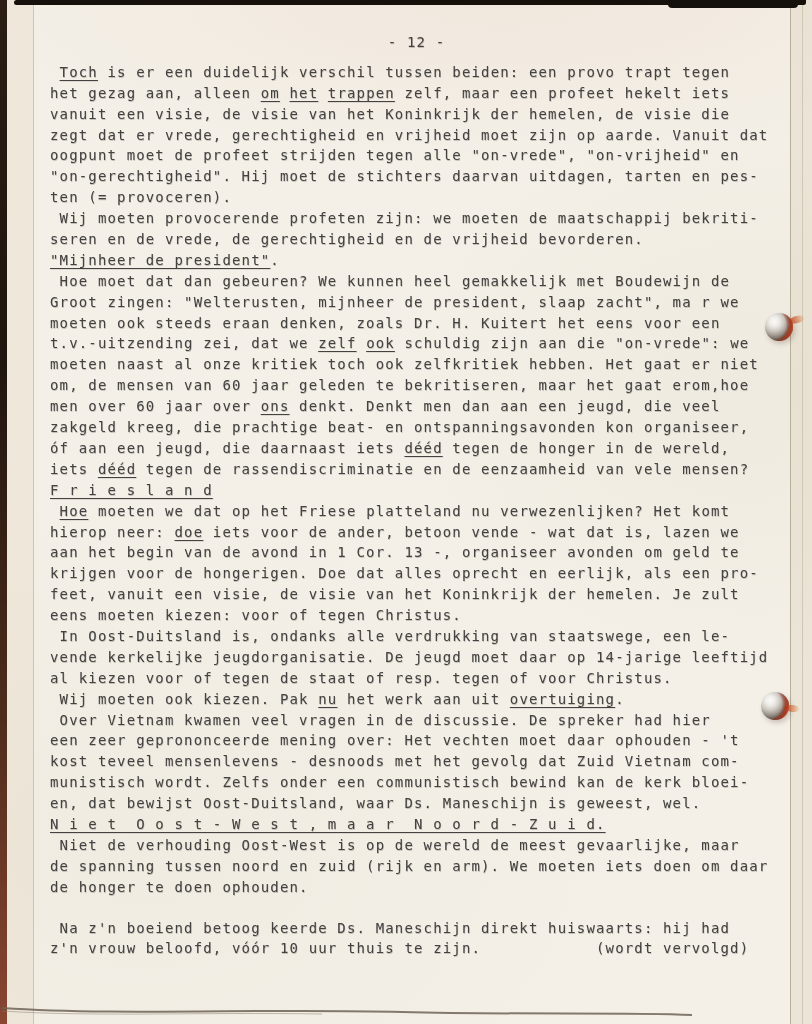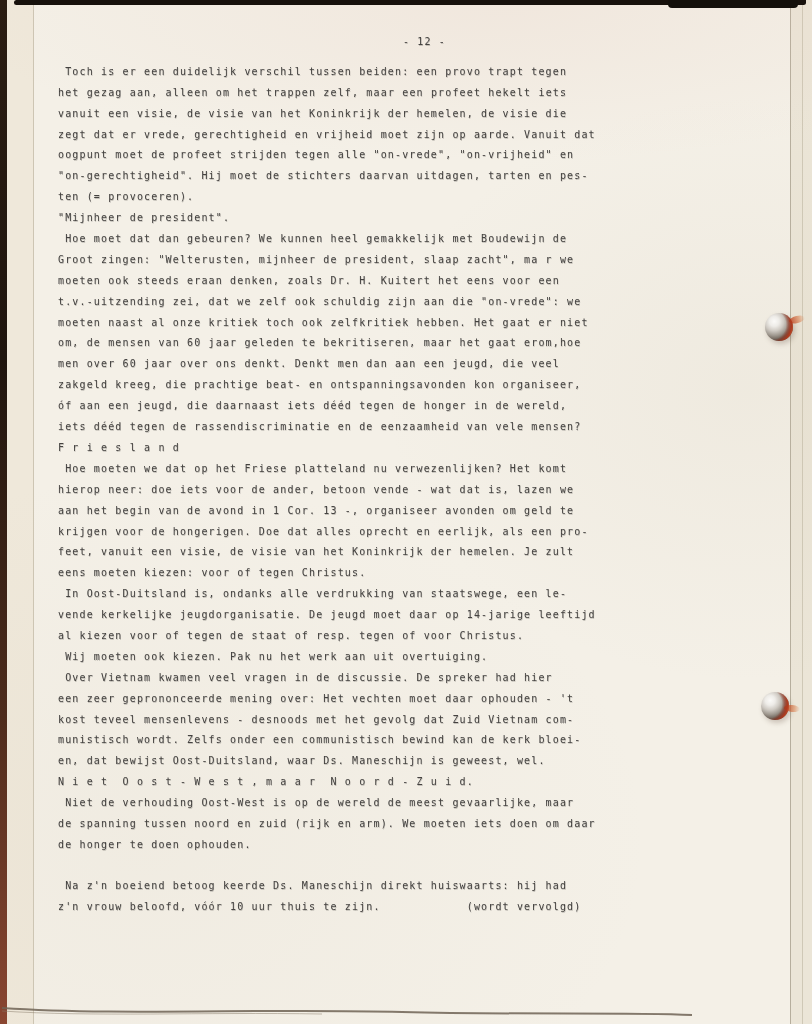--- a/index.html
+++ b/index.html
@@ -20,25 +20,25 @@
     background:linear-gradient(180deg, var(--c-binding-strip-top,#2b1d12) 0%, #1f150e 35%, #4e2c1c 70%, var(--c-binding-strip-bottom,#8a4631) 100%); }
   .right-col { position:absolute; left:790px; top:0; right:0; bottom:0; background:var(--c-paper-edge-right,#ebe5d7); border-left:1px solid #b6ae9d; z-index:0; }
   .right-col::after { content:""; position:absolute; left:11px; top:0; bottom:0; width:1px; background:#cfc8b6; }
 
   .top-bar { position:absolute; left:14px; top:0; width:792px; height:5px; background:var(--c-binding-bar,#17110c); border-radius:3px 0 3px 3px; z-index:4; }
   .top-bar::after { content:""; position:absolute; right:8px; top:0; height:8px; width:130px; background:#14100b; border-radius:0 0 4px 4px; }
 
   .bottom-line { position:absolute; left:2px; top:1002px; z-index:3; }
 
   
-  .doc { position:absolute; left:58px; top:28px; width:733px; z-index:2;
-    color:var(--c-ink,#444240); font-size:10px; line-height:20.9px; letter-spacing:1.15px;
+  .doc { position:absolute; left:50px; top:28px; width:733px; z-index:2;
+    color:var(--c-ink,#444240); font-size:14px; line-height:20.9px; letter-spacing:1.15px;
     text-shadow:0.5px 0.5px 0 rgba(75,72,68,.28); }
   .line { white-space:pre; height:20.9px; }
-  .u { text-decoration-thickness:1.4px; text-underline-offset:3px;margin-top:8px; }
+  .u { text-decoration:underline; text-decoration-thickness:1.4px; text-underline-offset:3px;margin-top:8px; }
   .pagenum { text-align:center; padding-top:4px; margin-bottom:9px; }
   .block.para-spaced { margin-top:20px; }
 
   
   .stud { position:absolute; width:28px; height:28px; border-radius:50%; z-index:6;
     background:radial-gradient(circle at 33% 30%, #fbfaf8 0%, #eeece8 18%, #cfcac3 35%, #9f988f 52%, #6a5f55 68%, #4a382e 82%, #38241c 100%);
     box-shadow:2px 3px 5px rgba(100,80,65,.28); }
   .stud::after { content:""; position:absolute; inset:0; border-radius:50%;
     background:radial-gradient(circle at 22% 42%, rgba(0,0,0,0) 54%, rgba(146,38,18,.45) 63%, rgba(178,56,28,.92) 75%, rgba(206,92,50,.95) 85%, rgba(118,24,10,.92) 96%); }
   .stud .tail { position:absolute; width:16px; height:7px; border-radius:50%;
@@ -61,20 +61,24 @@
     <div class="pagenum">- 12 -</div>
 
   <div class="block para">
         <div class="line"><span> </span><span class="u">Toch</span><span> is er een duidelijk verschil tussen beiden: een provo trapt tegen</span></div>
         <div class="line"><span>het gezag aan, alleen </span><span class="u">om</span><span> </span><span class="u">het</span><span> </span><span class="u">trappen</span><span> zelf, maar een profeet hekelt iets</span></div>
         <div class="line"><span>vanuit een visie, de visie van het Koninkrijk der hemelen, de visie die</span></div>
         <div class="line"><span>zegt dat er vrede, gerechtigheid en vrijheid moet zijn op aarde. Vanuit dat</span></div>
         <div class="line"><span>oogpunt moet de profeet strijden tegen alle "on-vrede", "on-vrijheid" en</span></div>
         <div class="line"><span>"on-gerechtigheid". Hij moet de stichters daarvan uitdagen, tarten en pes-</span></div>
         <div class="line"><span>ten (= provoceren).</span></div>
+      </div>
+      <div class="block para">
+        <div class="line"><span> Wij moeten provocerende profeten zijn: we moeten de maatschappij bekriti-</span></div>
+        <div class="line"><span>seren en de vrede, de gerechtigheid en de vrijheid bevorderen.</span></div>
       </div>
       <div class="block heading">
         <div class="line"><span class="u">"Mijnheer de president"</span><span>.</span></div>
       </div>
       <div class="block para">
         <div class="line"><span> Hoe moet dat dan gebeuren? We kunnen heel gemakkelijk met Boudewijn de</span></div>
         <div class="line"><span>Groot zingen: "Welterusten, mijnheer de president, slaap zacht", ma r we</span></div>
         <div class="line"><span>moeten ook steeds eraan denken, zoals Dr. H. Kuitert het eens voor een</span></div>
         <div class="line"><span>t.v.-uitzending zei, dat we </span><span class="u">zelf</span><span> </span><span class="u">ook</span><span> schuldig zijn aan die "on-vrede": we</span></div>
         <div class="line"><span>moeten naast al onze kritiek toch ook zelfkritiek hebben. Het gaat er niet</span></div>

